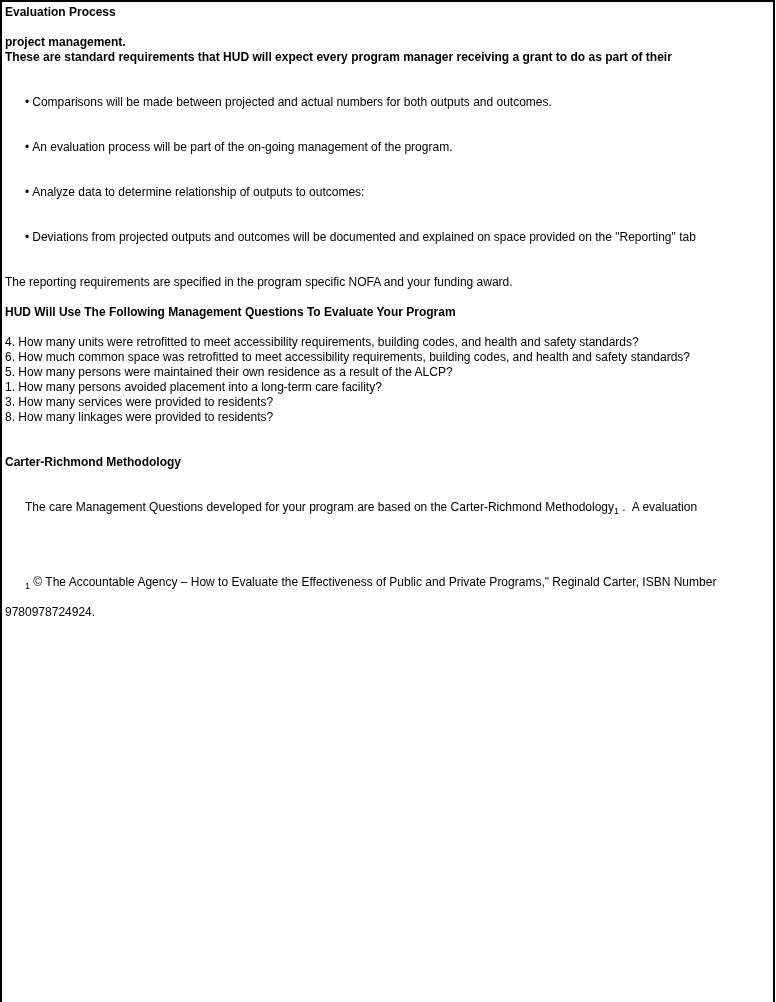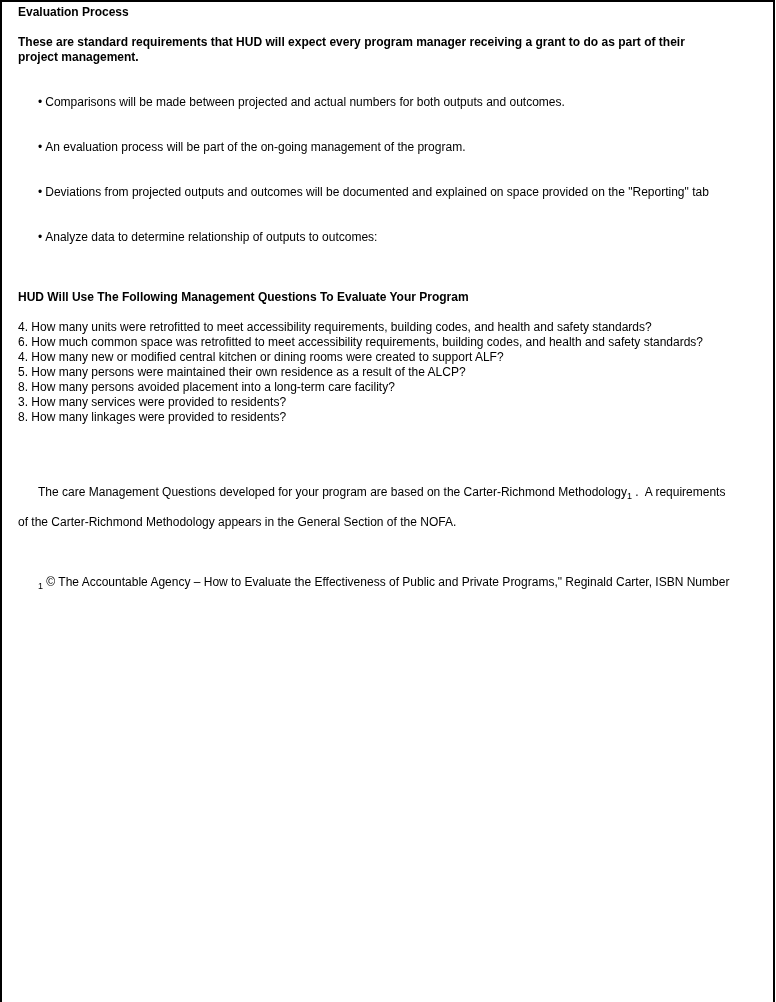--- a/index.html
+++ b/index.html
@@ -14,21 +14,21 @@
     font-size: 12px;
     color: #000000;
     overflow: hidden;
   }
   .page {
     box-sizing: border-box;
     width: 775px;
     height: 1002px;
     border: 2px solid #000000;
     border-bottom: none;
-    padding: 3px 4px 0 16px;
+    padding: 3px 4px 0 3px;
     background: #ffffff;
   }
   .line {
     line-height: 15px;
     white-space: pre-wrap;
   }
   .bold {
     font-weight: bold;
   }
   .sp1 { height: 15px; }
@@ -44,73 +44,74 @@
 </head>
 <body>
 
 <div class="page">
 
   <div class="line bold">Evaluation Process</div>
 
   <div class="sp1"></div>
 
   <div>
+    <div class="line bold">project management.</div>
     <div class="line bold">These are standard requirements that HUD will expect every program manager receiving a grant to do as part of their</div>
-    <div class="line bold">project management.</div>
   </div>
 
   <div class="sp1"></div>
 
   <div>
     <div class="line">
       <span class="bullet-marker">•</span><span>Comparisons will be made between projected and actual numbers for both outputs and outcomes.</span>
     </div>
     <div class="line">
       <span class="bullet-marker">•</span><span>An evaluation process will be part of the on-going management of the program.</span>
     </div>
     <div class="line">
-      <span class="bullet-marker">•</span><span>Deviations from projected outputs and outcomes will be documented and explained on space provided on the "Reporting" tab</span>
+      <span class="bullet-marker">•</span><span>Analyze data to determine relationship of outputs to outcomes:</span>
     </div>
     <div class="line">
-      <span class="bullet-marker">•</span><span>Analyze data to determine relationship of outputs to outcomes:</span>
+      <span class="bullet-marker">•</span><span>Deviations from projected outputs and outcomes will be documented and explained on space provided on the "Reporting" tab</span>
     </div>
   </div>
 
   <div class="sp1"></div>
 
+  <div class="line">The reporting requirements are specified in the program specific NOFA and your funding award.</div>
 
   <div class="sp1"></div>
 
   <div class="line bold">HUD Will Use The Following Management Questions To Evaluate Your Program</div>
 
   <div class="sp1"></div>
 
   <div>
     <div class="line">4. How many units were retrofitted to meet accessibility requirements, building codes, and health and safety standards?</div>
     <div class="line">6. How much common space was retrofitted to meet accessibility requirements, building codes, and health and safety standards?</div>
-    <div class="line">4. How many new or modified central kitchen or dining rooms were created to support ALF?</div>
     <div class="line">5. How many persons were maintained their own residence as a result of the ALCP?</div>
-    <div class="line">8. How many persons avoided placement into a long-term care facility?</div>
+    <div class="line">1. How many persons avoided placement into a long-term care facility?</div>
     <div class="line">3. How many services were provided to residents?</div>
     <div class="line">8. How many linkages were provided to residents?</div>
   </div>
 
   <div class="sp2"></div>
 
+  <div class="line bold">Carter-Richmond Methodology</div>
 
   <div class="sp1"></div>
 
   <div>
     <div class="line">
-      <span>The care Management Questions developed for your program are based on the Carter-Richmond Methodology</span><sub class="fn">1</sub><span> .  A requirements</span>
+      <span>The care Management Questions developed for your program are based on the Carter-Richmond Methodology</span><sub class="fn">1</sub><span> .  A evaluation</span>
     </div>
-    <div class="line">of the Carter-Richmond Methodology appears in the General Section of the NOFA.</div>
   </div>
 
   <div class="sp2"></div>
 
   <div>
     <div class="line">
       <sub class="fn">1</sub><span> © The Accountable Agency – How to Evaluate the Effectiveness of Public and Private Programs," Reginald Carter, ISBN Number</span>
     </div>
+    <div class="line">9780978724924.</div>
   </div>
 
 </div>
 
 </body></html>

